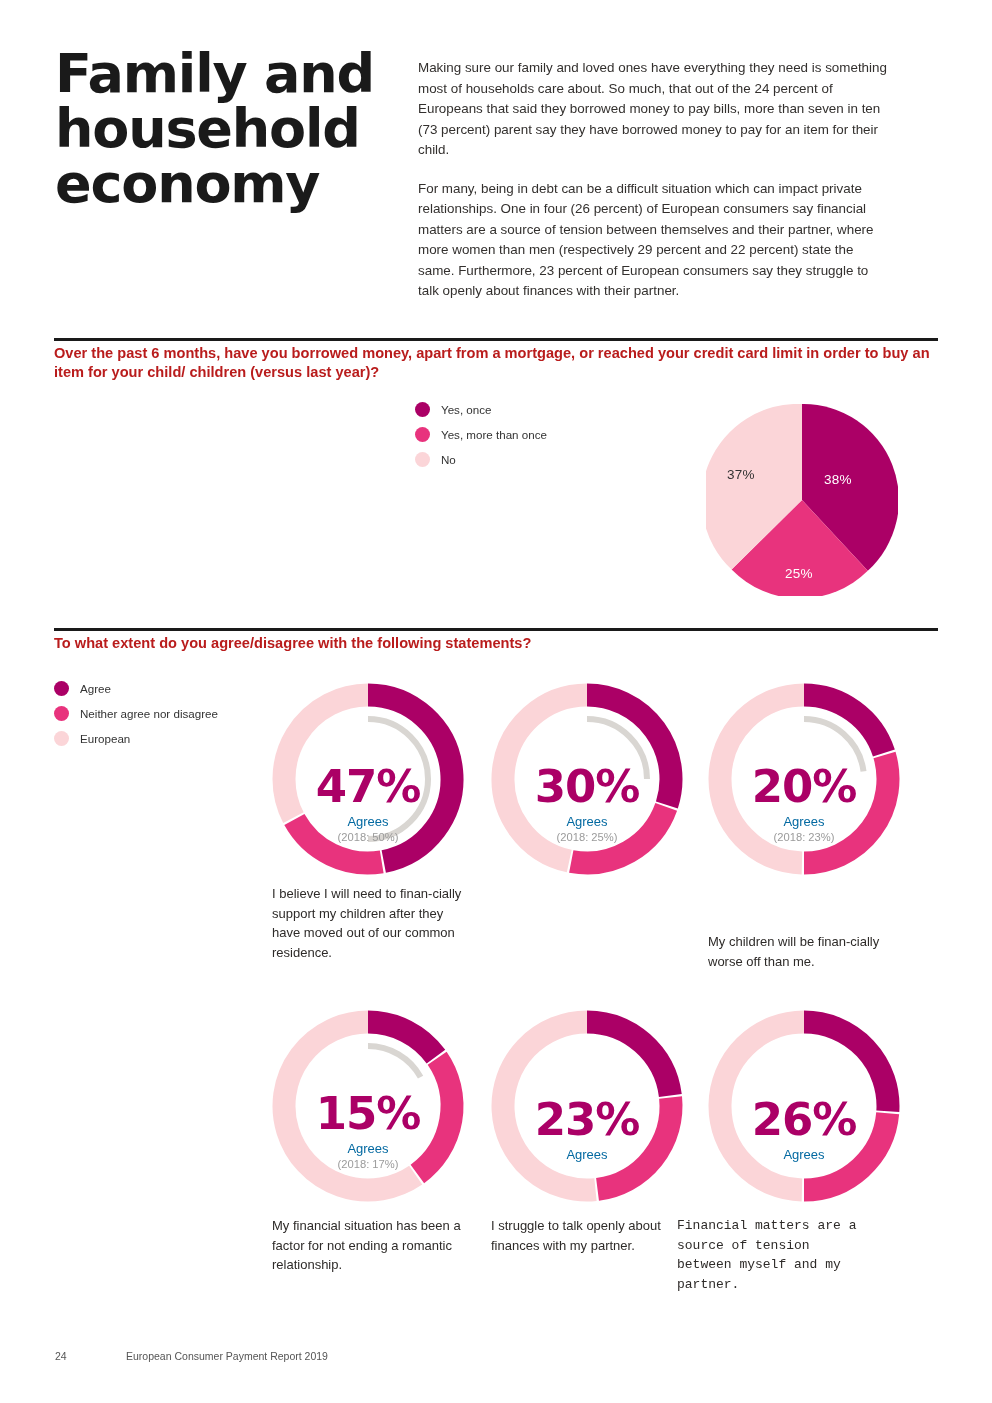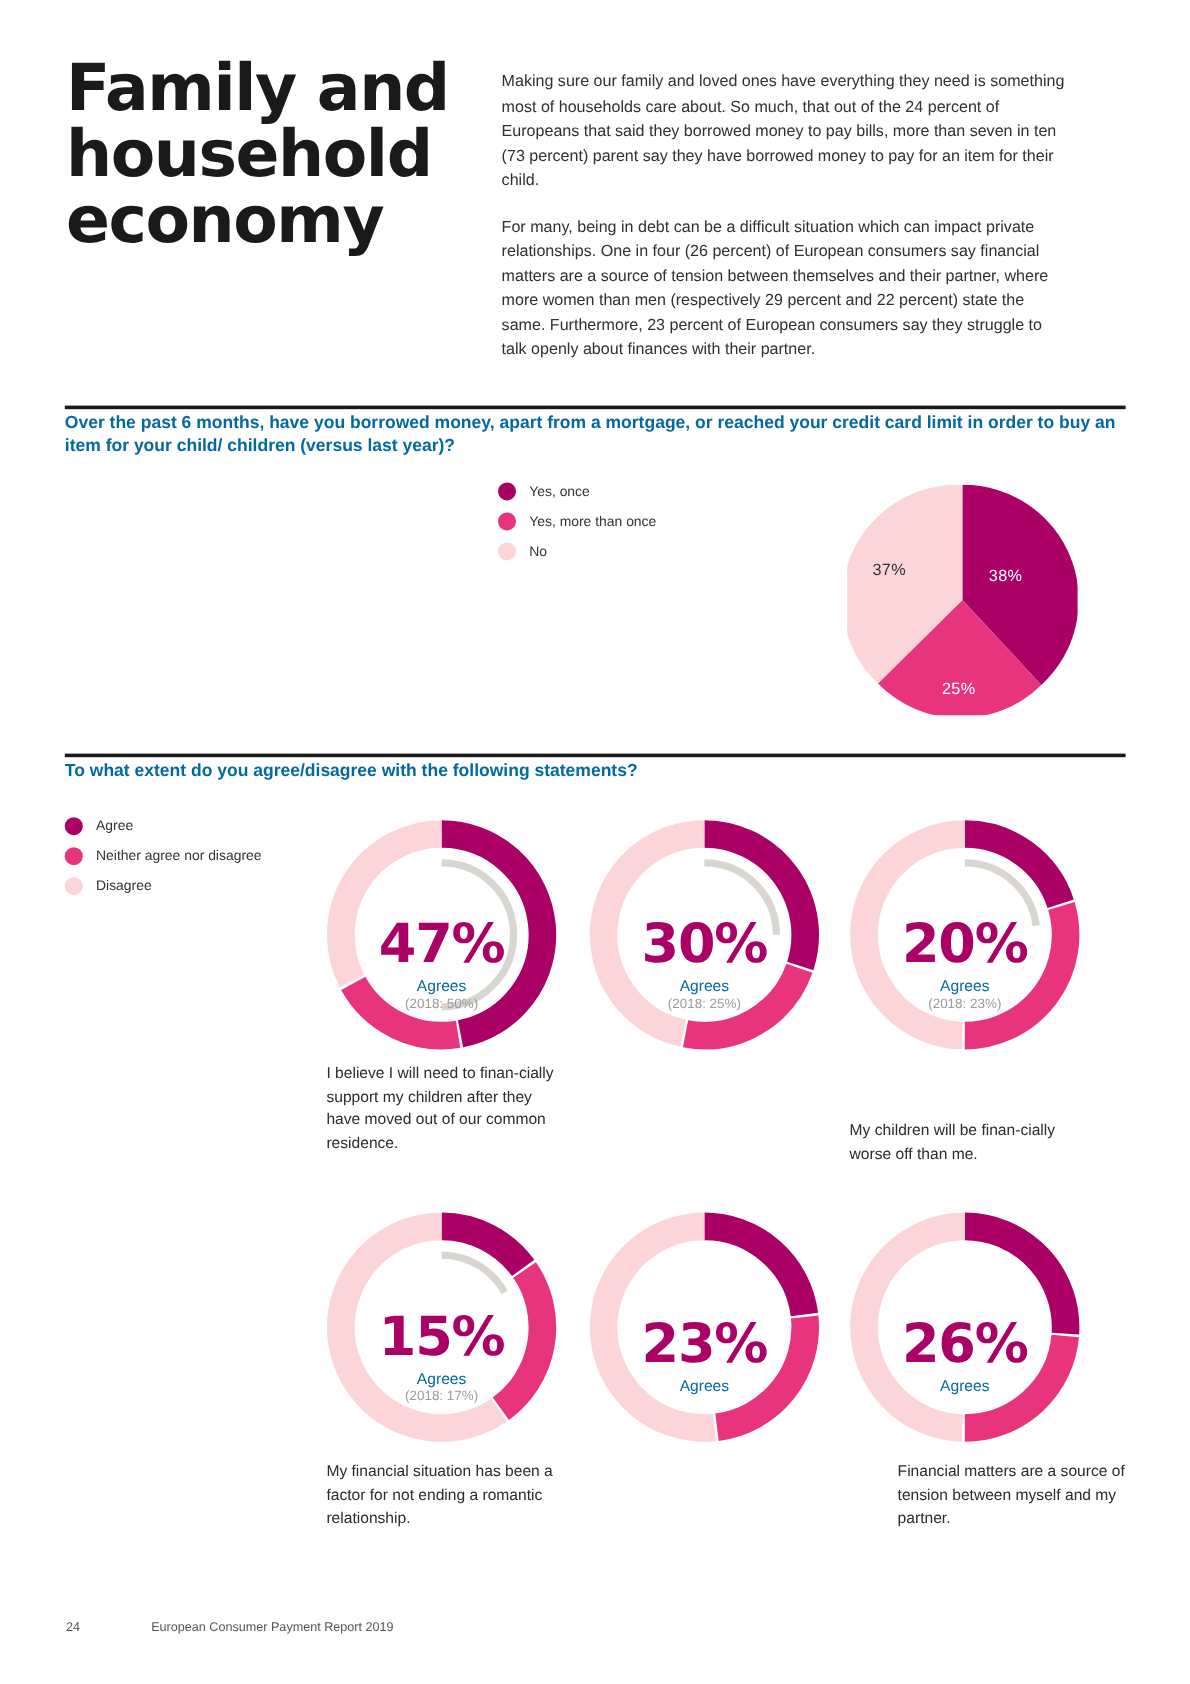--- a/index.html
+++ b/index.html
@@ -23,21 +23,21 @@
   .intro{position:absolute;left:418px;top:58px;width:470px;}
   .intro p{
     margin:0 0 18px 0;
     font-size:13.4px;line-height:20.5px;color:#33302e;
   }
 
   
   .rule{position:absolute;left:54px;width:884px;height:3px;background:#1a1a1a;}
   .q-title{
     position:absolute;left:54px;width:890px;
-    font-size:14.6px;font-weight:700;line-height:19px;color:#0369a1;
+    font-size:14.6px;font-weight:700;line-height:19px;color:#b91c1c;
   }
 
   
   .legend{position:absolute;}
   .legend-row{display:flex;align-items:center;margin-bottom:10px;}
   .legend-dot{width:15px;height:15px;border-radius:50%;flex:0 0 auto;}
   .legend-label{font-size:11.6px;color:#333;margin-left:11px;white-space:nowrap;}
 
   
   .pie-wrap{position:absolute;left:706px;top:404px;width:192px;height:192px;}
@@ -124,21 +124,21 @@
     <div class="legend-row">
       <span class="legend-dot" style="background:#AB0066;"></span>
       <span class="legend-label">Agree</span>
     </div>
     <div class="legend-row">
       <span class="legend-dot" style="background:#E8337D;"></span>
       <span class="legend-label">Neither agree nor disagree</span>
     </div>
     <div class="legend-row">
       <span class="legend-dot" style="background:#FBD5D8;"></span>
-      <span class="legend-label">Disagree</span>
+      <span class="legend-label">European</span>
     </div>
   </div>
 
   <div class="donut" style="left:270px;top:681px;">
     <svg width="196" height="196" viewBox="0 0 196 196">
         <path d="M 98 14 A 84 84 0 0 1 113.74003042520086 180.51212906120986" stroke="#AB0066" stroke-width="23" fill="none"></path>
         <path d="M 111.71938082829624 180.87206157498542 A 84 84 0 0 1 24.390238876315465 138.46730862454407" stroke="#E8337D" stroke-width="23" fill="none"></path>
         <path d="M 23.423507648542284 136.6567819218435 A 84 84 0 0 1 97.99999999999999 14" stroke="#FBD5D8" stroke-width="23" fill="none"></path>
         <path d="M 98 38 A 60 60 0 0 1 98 158" stroke="#D9D6D2" stroke-width="6" fill="none"></path>
       </svg>
@@ -199,31 +199,32 @@
         <path d="M 98 14 A 84 84 0 0 1 181.33763491041614 87.47200838059844" stroke="#AB0066" stroke-width="23" fill="none"></path>
         <path d="M 181.5699795416182 89.51127103663251 A 84 84 0 0 1 108.52799161940155 181.33763491041614" stroke="#E8337D" stroke-width="23" fill="none"></path>
         <path d="M 106.48872896336748 181.5699795416182 A 84 84 0 1 1 97.99999999999999 14" stroke="#FBD5D8" stroke-width="23" fill="none"></path>
       </svg>
     <div class="donut-center">
       <div class="donut-pct">23%</div>
       <div class="donut-sub">Agrees</div>
       <div class="donut-prev"></div>
     </div>
   </div>
+  <div class="caption" style="left:491px;top:1216px;">I struggle to talk openly about finances with my partner.</div>
 
   <div class="donut" style="left:706px;top:1008px;">
     <svg width="196" height="196" viewBox="0 0 196 196">
         <path d="M 98 14 A 84 84 0 0 1 181.83424518797483 103.27440364046234" stroke="#AB0066" stroke-width="23" fill="none"></path>
         <path d="M 181.68035463970662 105.32108239080331 A 84 84 0 0 1 98 182" stroke="#E8337D" stroke-width="23" fill="none"></path>
         <path d="M 95.94769703517714 181.9749251416194 A 84 84 0 0 1 97.99999999999999 14" stroke="#FBD5D8" stroke-width="23" fill="none"></path>
       </svg>
     <div class="donut-center">
       <div class="donut-pct">26%</div>
       <div class="donut-sub">Agrees</div>
       <div class="donut-prev"></div>
     </div>
   </div>
-  <div class="caption" style="left:748px;top:1216px;">Financial matters are a source of tension between myself and my partner.</div>
+  <div class="caption" style="left:677px;top:1216px;font-family:Liberation Mono, monospace;">Financial matters are a source of tension between myself and my partner.</div>
 
   <div class="footer-num">24</div>
   <div class="footer-txt">European Consumer Payment Report 2019</div>
 
 </div>
 
 </body></html>

